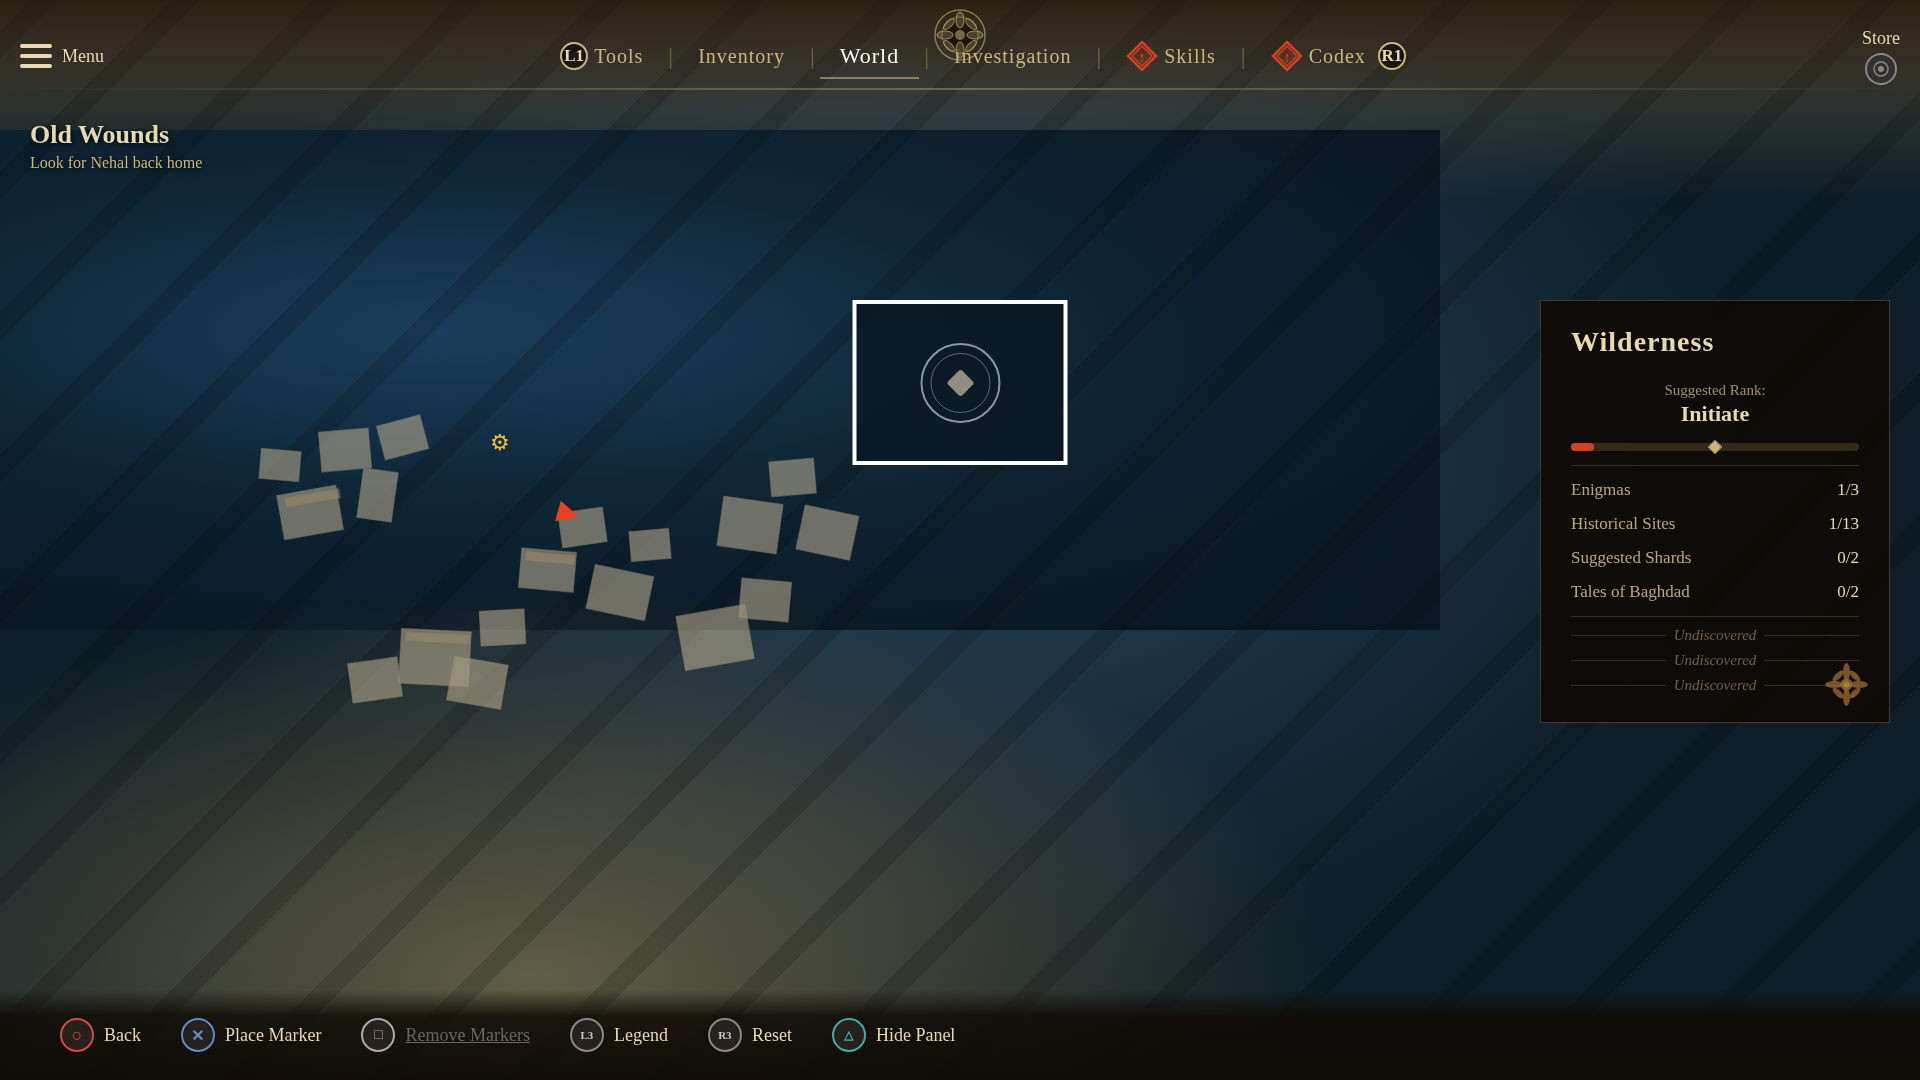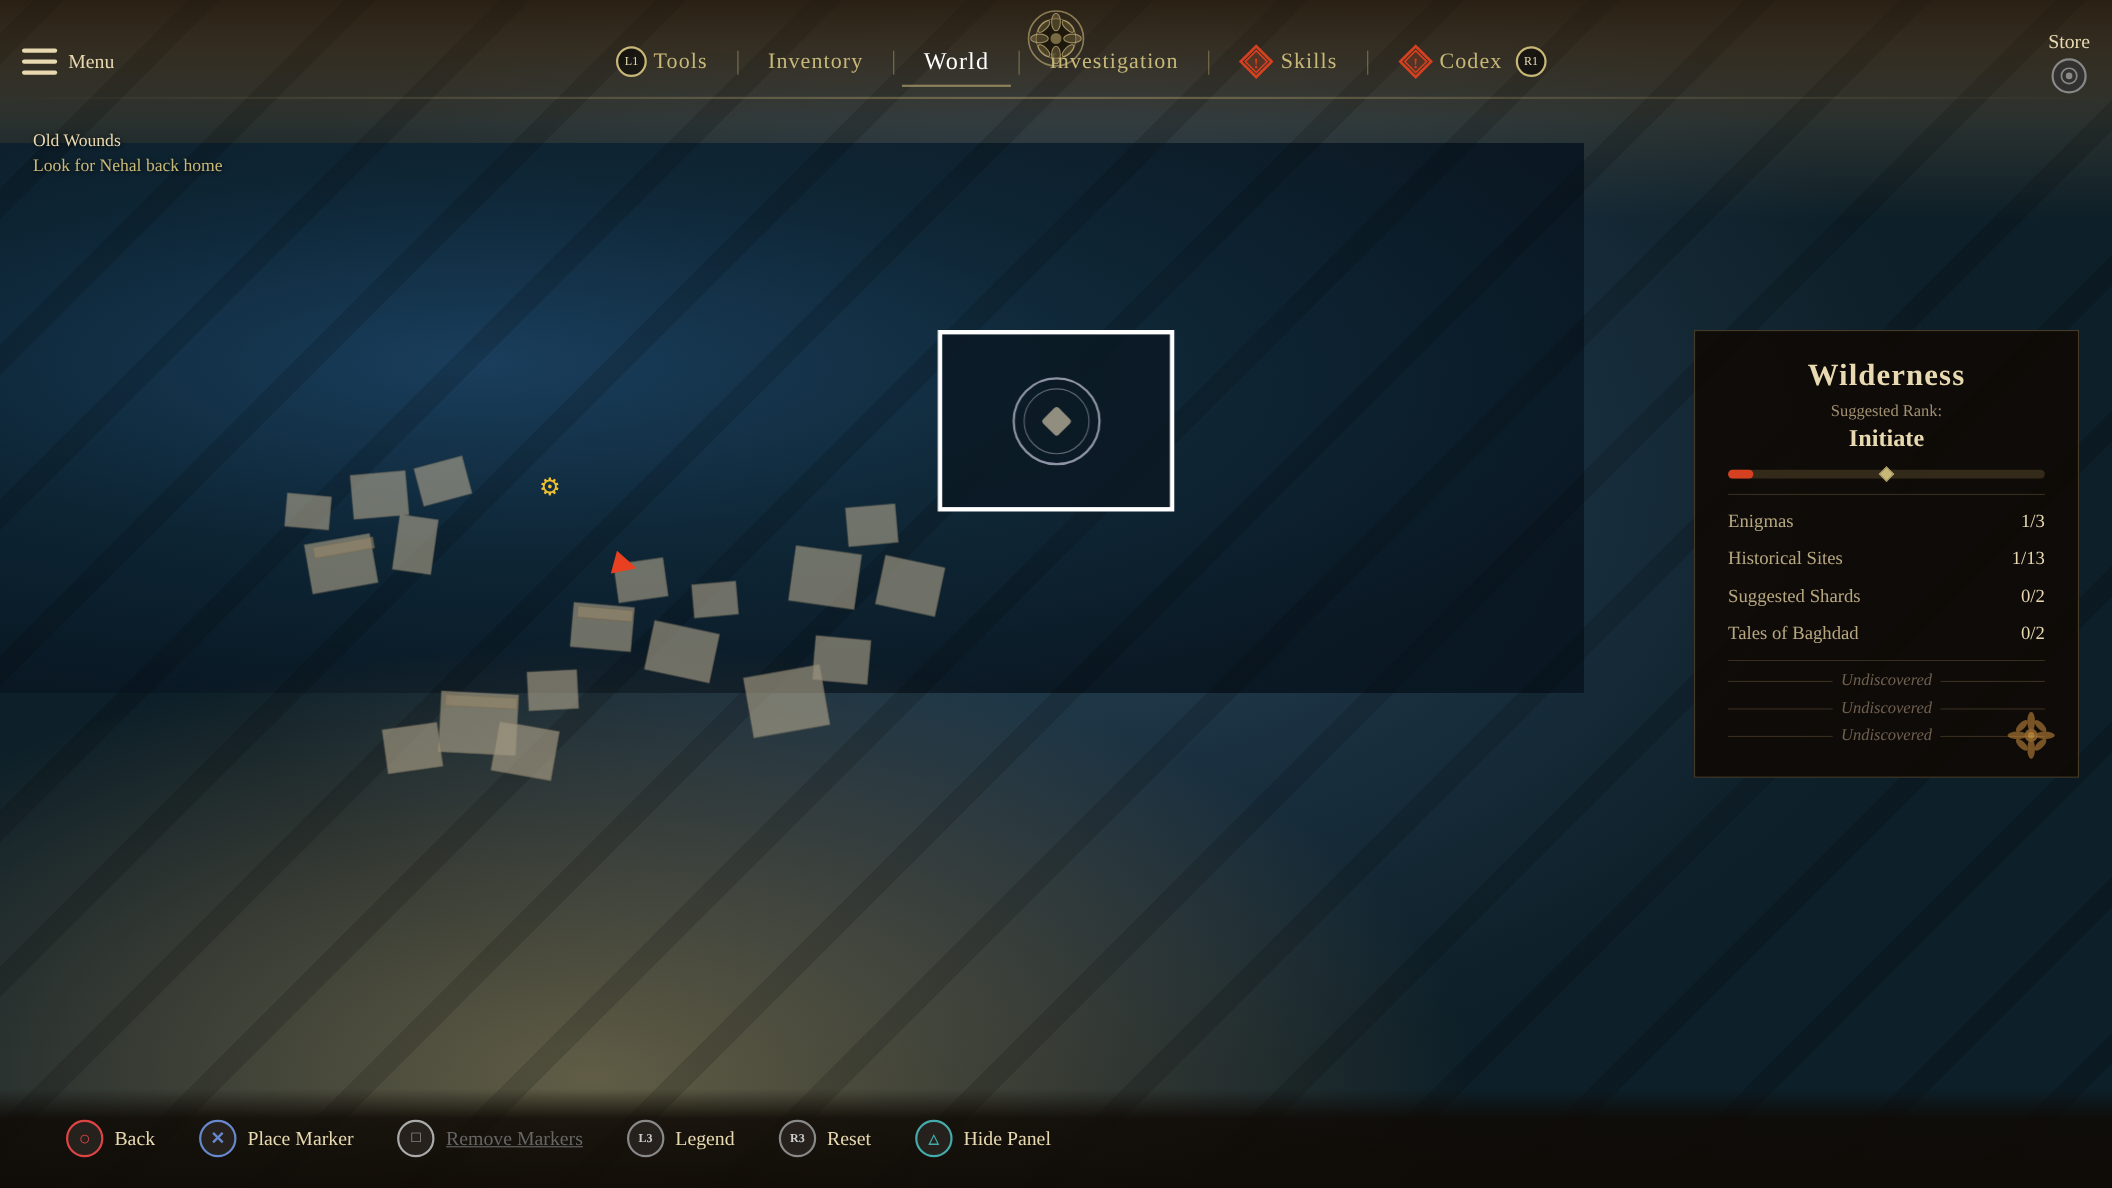--- a/index.html
+++ b/index.html
@@ -110,22 +110,22 @@
     }
 
     .btn-badge {
       width: 28px;
       height: 28px;
       border-radius: 50%;
       border: 2px solid #c8b878;
       display: flex;
       align-items: center;
       justify-content: center;
-      font-size: 11px;
-      font-weight: normal;
+      font-size: 17px;
+      font-weight: bold;
       color: #e8d9b0;
       background: rgba(0,0,0,0.5);
     }
 
     .nav-label {
       color: #c8b878;
       font-size: 20px;
       letter-spacing: 1px;
     }
 
@@ -206,22 +206,22 @@
 
     
     #quest-info {
       position: absolute;
       top: 120px;
       left: 30px;
       color: #e8d9b0;
     }
 
     #quest-title {
-      font-size: 16px;
-      font-weight: normal;
+      font-size: 26px;
+      font-weight: bold;
       text-shadow: 1px 1px 4px rgba(0,0,0,0.8);
     }
 
     #quest-subtitle {
       font-size: 16px;
       color: #c8b878;
       margin-top: 4px;
       text-shadow: 1px 1px 4px rgba(0,0,0,0.8);
     }
 
@@ -295,26 +295,26 @@
       position: absolute;
       top: 300px;
       right: 30px;
       width: 350px;
       background: rgba(15,10,5,0.92);
       border: 1px solid rgba(150,130,90,0.4);
       padding: 25px 30px 20px;
     }
 
     #panel-title {
-      text-align: center;
+      text-align: left;
       font-size: 28px;
       color: #e8d9b0;
       font-weight: bold;
       letter-spacing: 1px;
-      margin-bottom: 8px;
+      margin-bottom: 24px;
     }
 
     #panel-rank-label {
       text-align: center;
       font-size: 15px;
       color: #a09070;
       margin-bottom: 2px;
     }
 
     #panel-rank-value {

